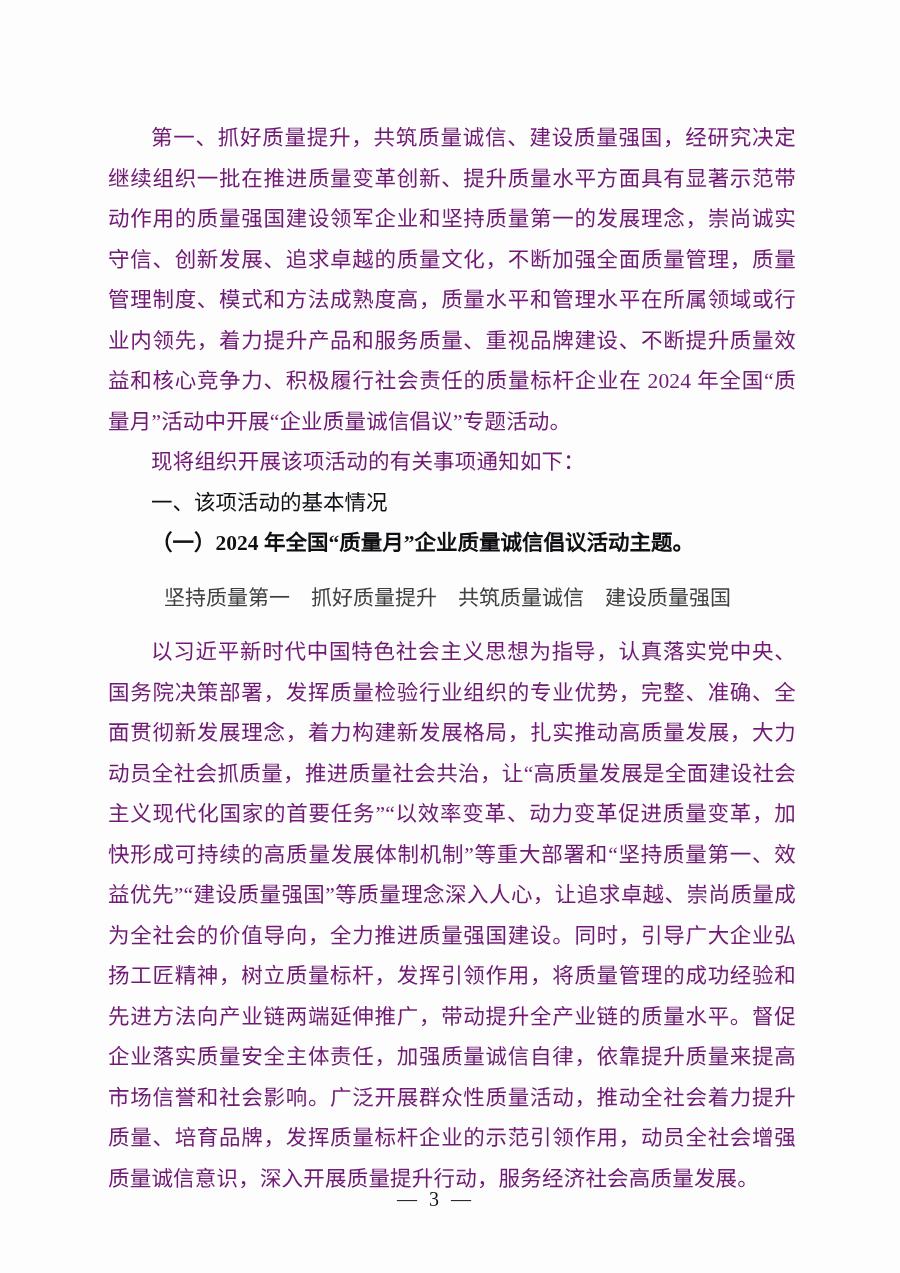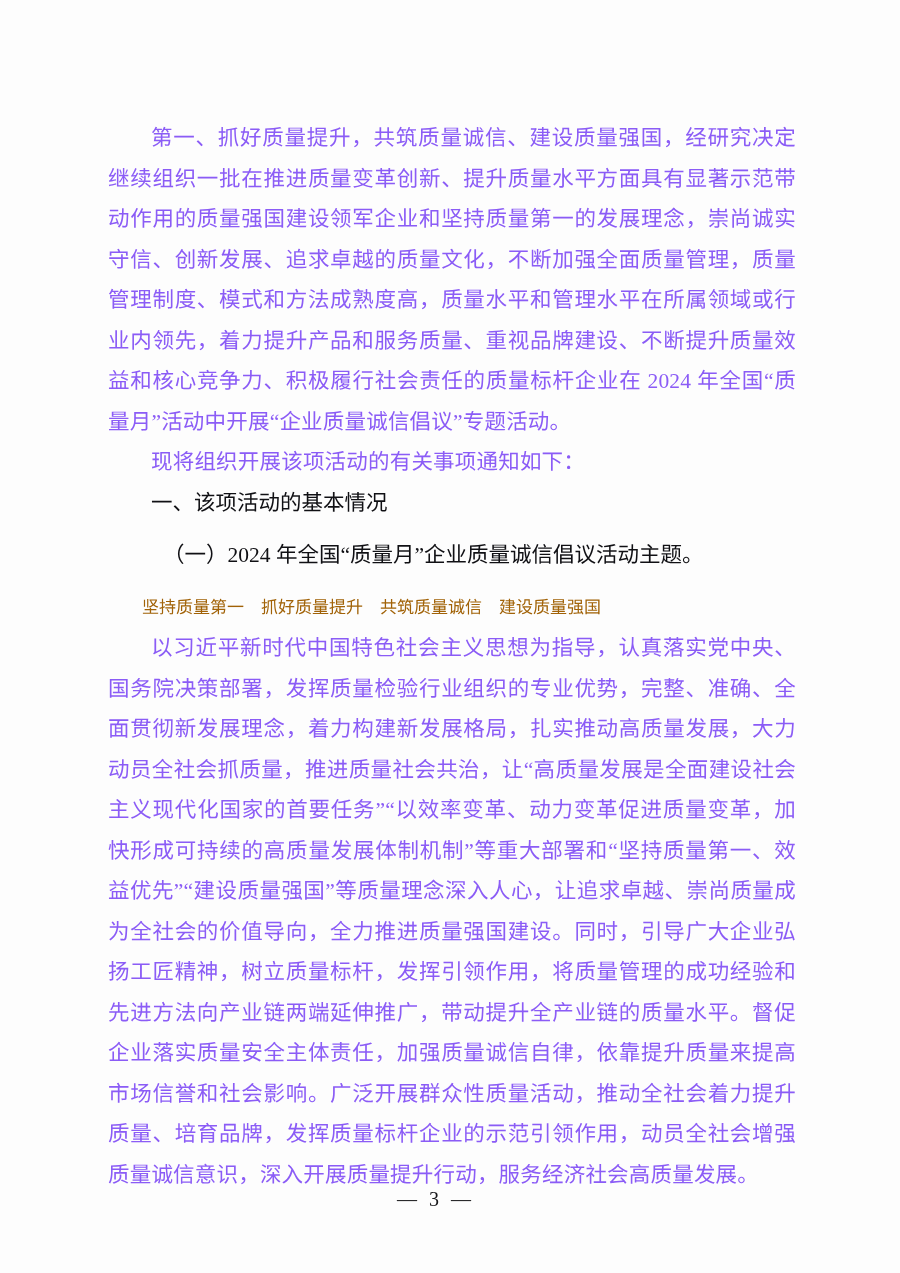--- a/index.html
+++ b/index.html
@@ -26,47 +26,47 @@
   .doc-body {
     width: 688px;
   }
   p.para {
     margin: 0 0 0 0;
     font-size: 21.5px;
     line-height: 40.5px;
     text-align: justify;
     text-justify: inter-ideograph;
     letter-spacing: 0.2px;
-    color: #8b5cf6;
+    color: #701a75;
   }
   p.indent {
     text-indent: 2em;
   }
   p.heading {
     margin: 0;
     font-size: 21.5px;
     line-height: 40.5px;
     font-weight: normal;
     text-indent: 2em;
     color: #101014;
   }
   p.subheading {
-    margin: 12px;
+    margin: 0;
     font-size: 21.5px;
     line-height: 40.5px;
-    font-weight: normal;
+    font-weight: bold;
     text-indent: 2em;
     color: #101014;
   }
   p.theme-line {
-    margin: 0;
-    font-size: 17px;
+    margin: 14px;
+    font-size: 21px;
     line-height: 40.5px;
     text-indent: 2em;
-    color: #a16207;
+    color: #404040;
   }
   .page-number {
     position: absolute;
     left: 0;
     right: 0;
     bottom: 62px;
     text-align: center;
     font-size: 20px;
     color: #17171a;
     letter-spacing: 2px;

